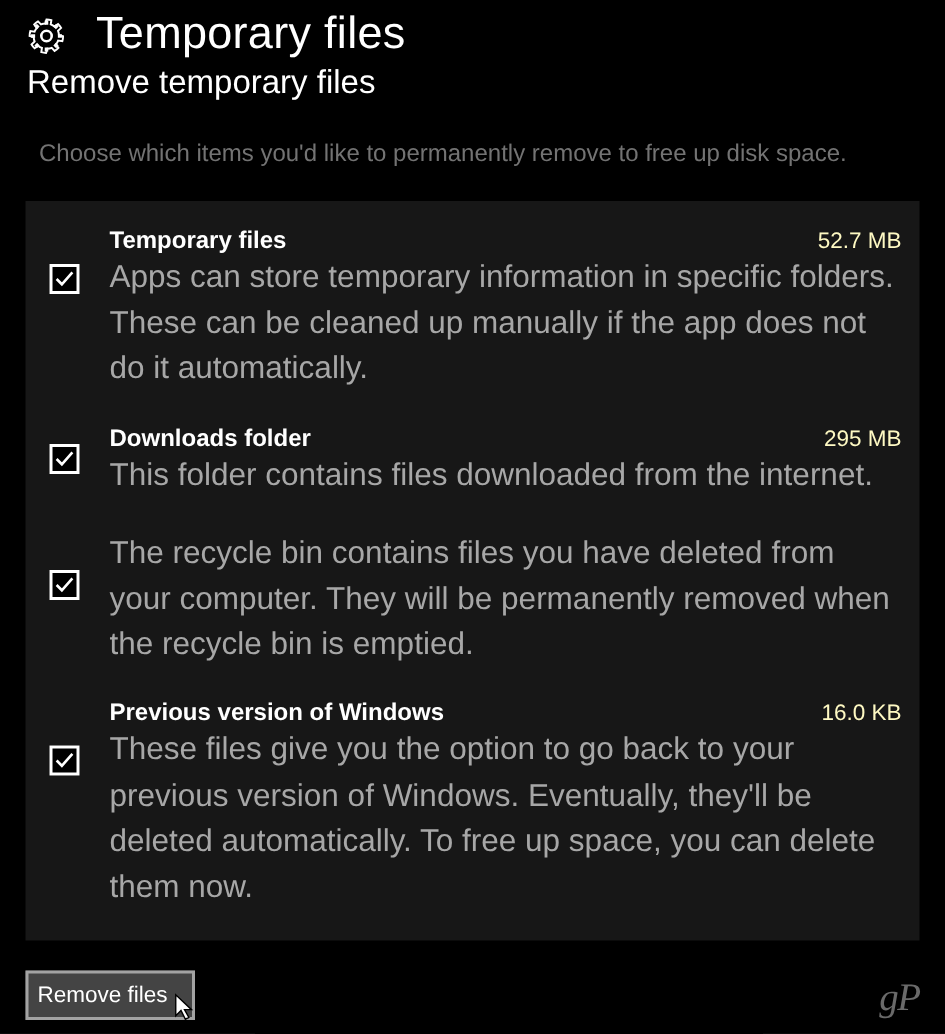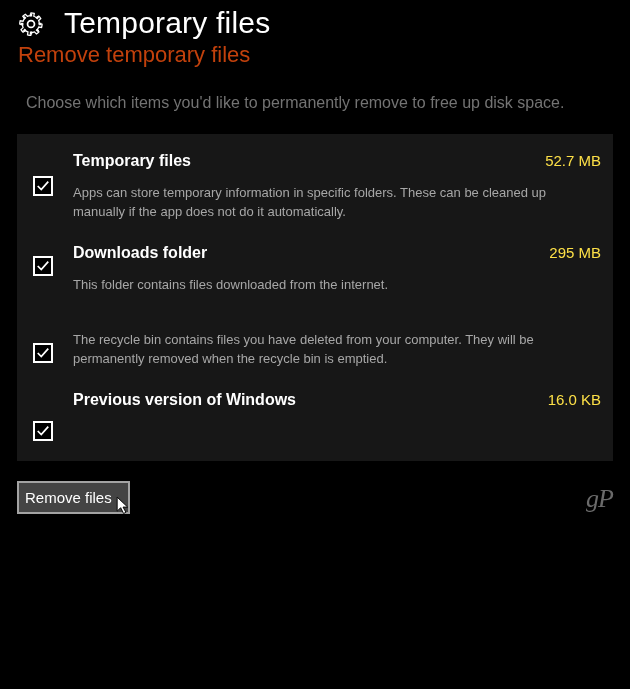--- a/index.html
+++ b/index.html
@@ -30,21 +30,21 @@
     }
     .page-title {
       font-size: 30px;
       font-weight: 300;
       color: #ffffff;
       letter-spacing: 0.2px;
     }
     .sub-title {
       font-size: 22px;
       font-weight: 400;
-      color: #c2410c;
+      color: #ffffff;
       padding: 2px 18px 0 18px;
     }
     .intro-text {
       font-size: 16px;
       font-weight: 400;
       color: #737373;
       padding: 24px 38px 14px 26px;
       line-height: 1.4;
     }
     .items-panel {
@@ -93,30 +93,30 @@
       gap: 12px;
     }
     .item-title {
       font-size: 16px;
       font-weight: 600;
       color: #ffffff;
     }
     .item-size {
       font-size: 15px;
       font-weight: 400;
-      color: #fde047;
+      color: #fef9c3;
       white-space: nowrap;
       text-align: center;
     }
     .item-desc {
-      font-size: 13px;
+      font-size: 21px;
       font-weight: 400;
       color: #a7a7a7;
       line-height: 1.45;
-      margin-top: 14px;
+      margin-top: 0;
       padding-right: 4px;
     }
     .footer-row {
       display: flex;
       justify-content: space-between;
       align-items: flex-end;
       padding: 20px 17px 0 17px;
     }
     .remove-btn {
       background: #444444;
@@ -228,20 +228,21 @@
         <svg viewBox="0 0 16 16">
             <path d="M2 8 L6 12 L14 3" stroke="#ffffff" stroke-width="2" fill="none"></path>
           </svg>
       </div>
     </div>
     <div class="item-content">
       <div class="item-head">
         <span class="item-title">Previous version of Windows</span>
         <span class="item-size">16.0 KB</span>
       </div>
+      <div class="item-desc">These files give you the option to go back to your previous version of Windows. Eventually, they'll be deleted automatically. To free up space, you can delete them now.</div>
     </div>
   </div>
 
 </div>
 
 <div class="footer-row">
   <button class="remove-btn">
     <span>Remove files</span>
     <span class="cursor-icon">
       <svg viewBox="0 0 12 18">

